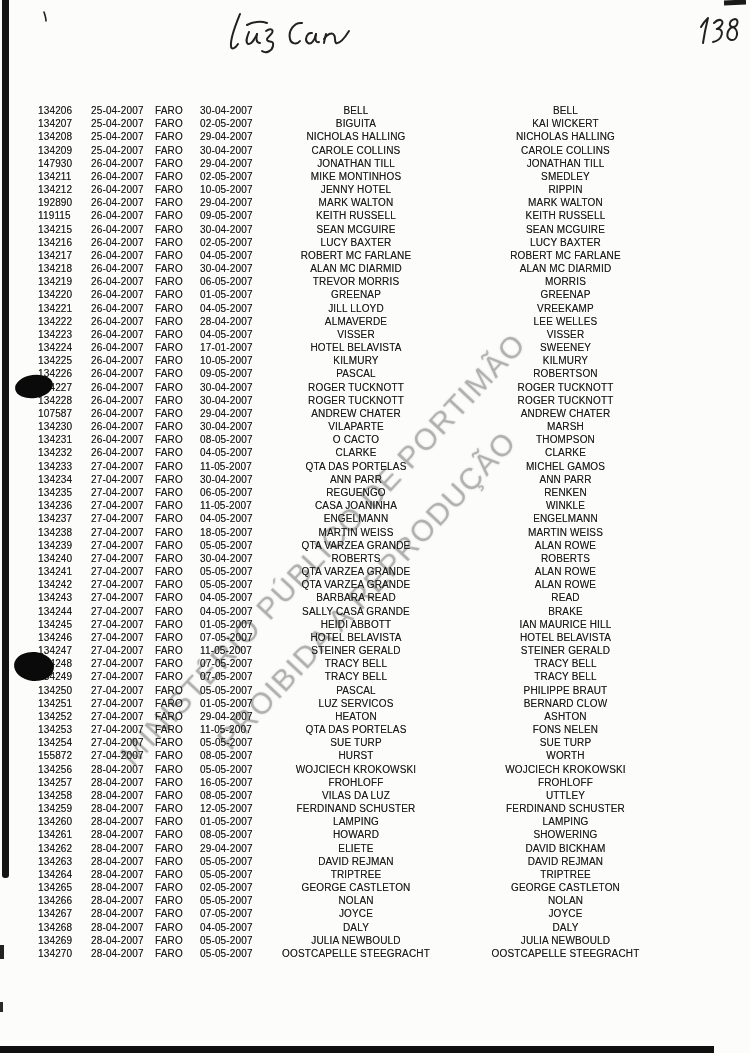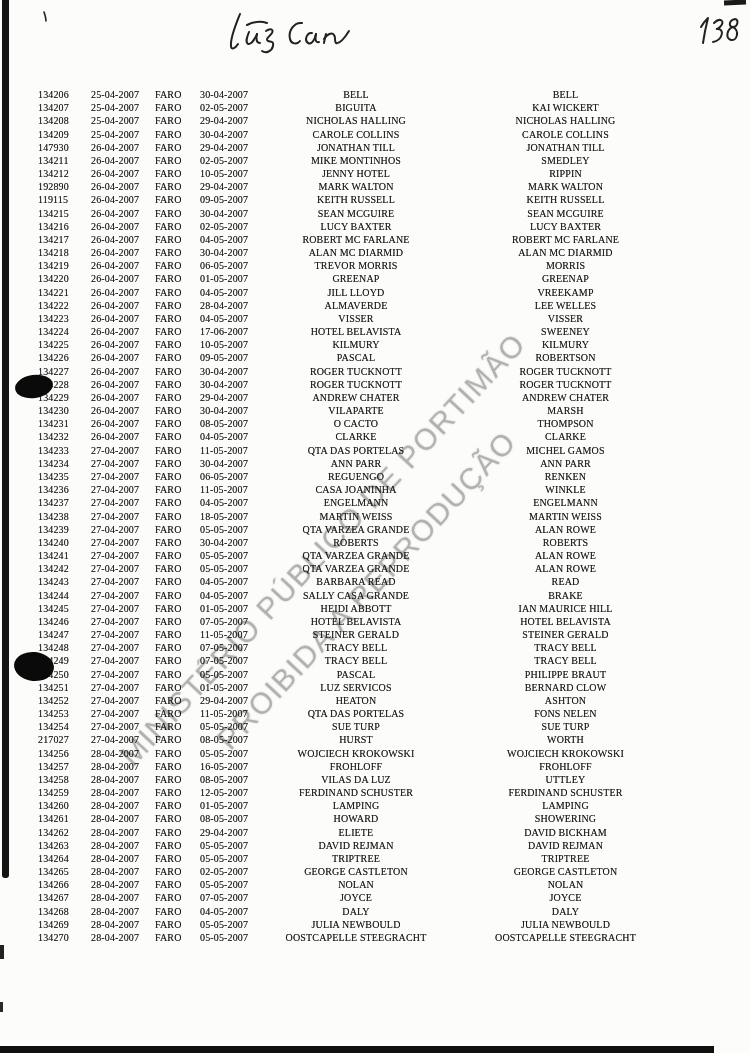--- a/index.html
+++ b/index.html
@@ -47,21 +47,21 @@
     text-shadow:0 0 2px rgba(118,118,118,0.30);
     pointer-events:none;
     user-select:none;
   }
   .watermark .wline{display:block;white-space:nowrap;line-height:60px;letter-spacing:1.5px;}
   .watermark .wline1{font-size:30px;}
   .watermark .wline2{font-size:30px;}
 
   
   .records{
-    position:absolute;left:0;top:88px;width:750px;font-family:Liberation Serif, serif;
+    position:absolute;left:0;top:104px;width:750px;
   }
   .row{position:relative;height:13.18px;}
   .cell{
     position:absolute;top:0;height:13.18px;line-height:13.18px;
     font-size:10px;color:#1b1b1b;white-space:nowrap;
     letter-spacing:0.15px;
     text-shadow:0 0 0.5px rgba(20,20,20,0.55);
   }
   .c-id{left:38px;}
   .c-d1{left:91px;}
@@ -268,21 +268,21 @@
       <span class="cell c-d1">26-04-2007</span>
       <span class="cell c-ap">FARO</span>
       <span class="cell c-d2">04-05-2007</span>
       <span class="cell c-n1">VISSER</span>
       <span class="cell c-n2">VISSER</span>
     </div>
       <div class="row">
       <span class="cell c-id">134224</span>
       <span class="cell c-d1">26-04-2007</span>
       <span class="cell c-ap">FARO</span>
-      <span class="cell c-d2">17-06-2007</span>
+      <span class="cell c-d2">17-01-2007</span>
       <span class="cell c-n1">HOTEL BELAVISTA</span>
       <span class="cell c-n2">SWEENEY</span>
     </div>
       <div class="row">
       <span class="cell c-id">134225</span>
       <span class="cell c-d1">26-04-2007</span>
       <span class="cell c-ap">FARO</span>
       <span class="cell c-d2">10-05-2007</span>
       <span class="cell c-n1">KILMURY</span>
       <span class="cell c-n2">KILMURY</span>
@@ -305,21 +305,21 @@
     </div>
       <div class="row">
       <span class="cell c-id">134228</span>
       <span class="cell c-d1">26-04-2007</span>
       <span class="cell c-ap">FARO</span>
       <span class="cell c-d2">30-04-2007</span>
       <span class="cell c-n1">ROGER TUCKNOTT</span>
       <span class="cell c-n2">ROGER TUCKNOTT</span>
     </div>
       <div class="row">
-      <span class="cell c-id">134229</span>
+      <span class="cell c-id">107587</span>
       <span class="cell c-d1">26-04-2007</span>
       <span class="cell c-ap">FARO</span>
       <span class="cell c-d2">29-04-2007</span>
       <span class="cell c-n1">ANDREW CHATER</span>
       <span class="cell c-n2">ANDREW CHATER</span>
     </div>
       <div class="row">
       <span class="cell c-id">134230</span>
       <span class="cell c-d1">26-04-2007</span>
       <span class="cell c-ap">FARO</span>
@@ -513,21 +513,21 @@
     </div>
       <div class="row">
       <span class="cell c-id">134254</span>
       <span class="cell c-d1">27-04-2007</span>
       <span class="cell c-ap">FARO</span>
       <span class="cell c-d2">05-05-2007</span>
       <span class="cell c-n1">SUE TURP</span>
       <span class="cell c-n2">SUE TURP</span>
     </div>
       <div class="row">
-      <span class="cell c-id">217027</span>
+      <span class="cell c-id">155872</span>
       <span class="cell c-d1">27-04-2007</span>
       <span class="cell c-ap">FARO</span>
       <span class="cell c-d2">08-05-2007</span>
       <span class="cell c-n1">HURST</span>
       <span class="cell c-n2">WORTH</span>
     </div>
       <div class="row">
       <span class="cell c-id">134256</span>
       <span class="cell c-d1">28-04-2007</span>
       <span class="cell c-ap">FARO</span>

